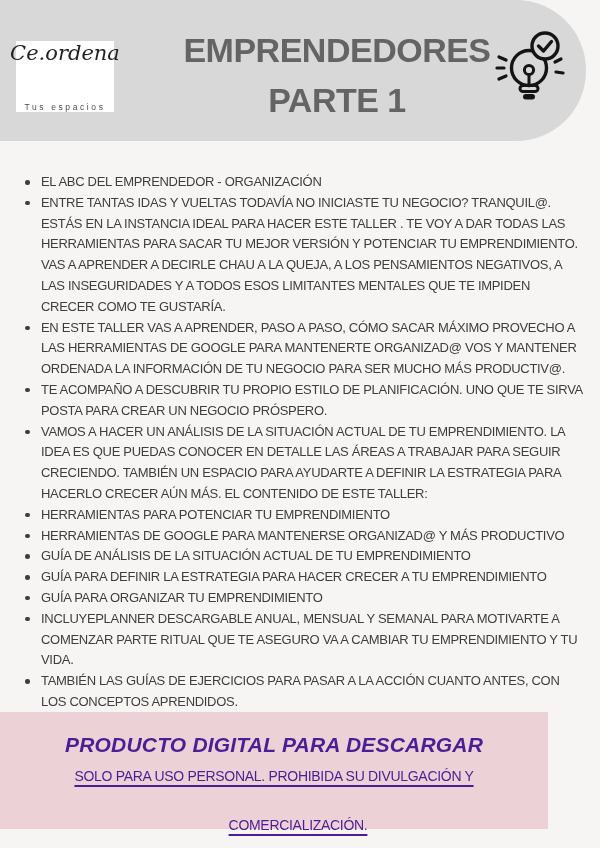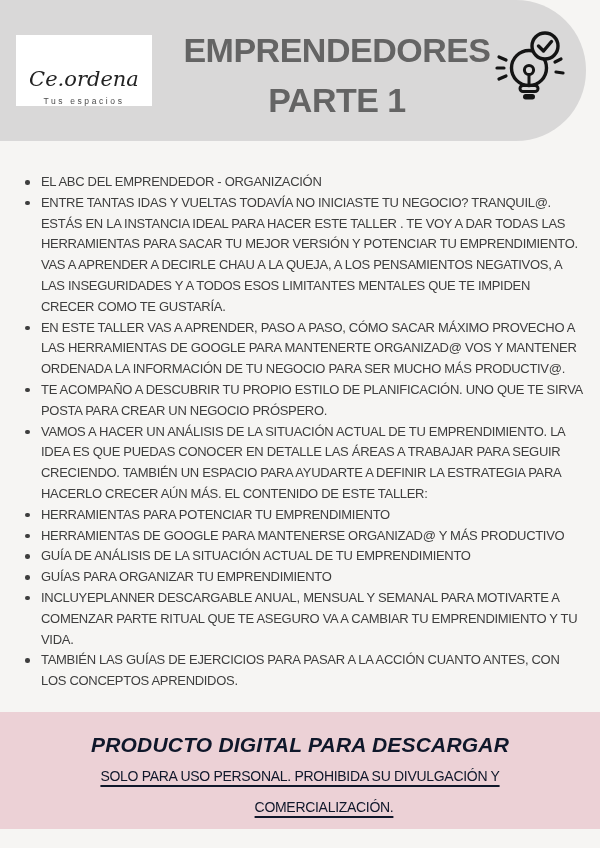--- a/index.html
+++ b/index.html
@@ -16,27 +16,27 @@
   
   .banner {
     position: absolute;
     top: 0; left: 0;
     width: 586px; height: 141px;
     background: #d9d8d8;
     border-radius: 0 70px 70px 0;
   }
   .logo-box {
     position: absolute;
-    left: 16px; top: 35px;
-    width: 136px; height: 71px;
+    left: 16px; top: 41px;
+    width: 98px; height: 71px;
     background: #ffffff;
     display: flex;
     flex-direction: column;
     align-items: center;
-    justify-content: flex-end;
+    justify-content: space-between;
   }
   .logo-script {
     font-family: "DejaVu Serif", serif;
     font-style: italic;
     font-size: 21px;
     color: #232323;
     line-height: 24px;
     white-space: nowrap;
   }
   .logo-tagline {
@@ -83,42 +83,42 @@
     left: 1px; top: 8px;
     width: 4.5px; height: 4.5px;
     border-radius: 50%;
     background: #3e3e3e;
   }
 
   
   .footer {
     position: absolute;
     top: 712px; left: 0;
-    width: 600px; height: 117px;
+    width: 548px; height: 117px;
     background: #ecd1d6;
     text-align: center;
-    color: #0f172a;
+    color: #4c1d95;
   }
   .footer-title {
     margin-top: 21px;
     font-size: 21px;
     font-weight: bold;
     font-style: italic;
     letter-spacing: 0.2px;
   }
   .footer-notice {
     margin-top: 9px;
     font-size: 14px;
     line-height: 21px;
     letter-spacing: -0.3px;
     text-decoration: underline;
     text-underline-offset: 4px;
     text-decoration-thickness: 1.5px;
   }
-  .footer-notice.second { margin-top: 10px; padding-left: 48px; }
+  .footer-notice.second { margin-top: 28px; padding-left: 48px; }
 </style>
 </head>
 <body>
 
 <div class="page">
 
   <header class="banner">
     <div class="logo-box">
       <div class="logo-script">Ce.ordena</div>
       <div class="logo-tagline">Tus espacios</div>
@@ -162,22 +162,23 @@
 
         <li><span class="dot"></span><span>VAMOS A HACER UN ANÁLISIS DE LA SITUACIÓN ACTUAL DE TU EMPRENDIMIENTO. LA IDEA ES QUE PUEDAS CONOCER EN DETALLE LAS ÁREAS A TRABAJAR PARA SEGUIR CRECIENDO. TAMBIÉN UN ESPACIO PARA AYUDARTE A DEFINIR LA ESTRATEGIA PARA HACERLO CRECER AÚN MÁS. EL CONTENIDO DE ESTE TALLER:</span></li>
 
         <li><span class="dot"></span><span>HERRAMIENTAS PARA POTENCIAR TU EMPRENDIMIENTO</span></li>
 
 
         <li><span class="dot"></span><span>HERRAMIENTAS DE GOOGLE PARA MANTENERSE ORGANIZAD@ Y MÁS PRODUCTIVO</span></li>
 
         <li><span class="dot"></span><span>GUÍA DE ANÁLISIS DE LA SITUACIÓN ACTUAL DE TU EMPRENDIMIENTO</span></li>
 
+        <li><span class="dot"></span><span>GUÍA PARA DEFINIR LA ESTRATEGIA PARA HACER CRECER A TU EMPRENDIMIENTO</span></li>
 
-        <li><span class="dot"></span><span>GUÍAS PARA ORGANIZAR TU EMPRENDIMIENTO</span></li>
+        <li><span class="dot"></span><span>GUÍA PARA ORGANIZAR TU EMPRENDIMIENTO</span></li>
 
         <li><span class="dot"></span><span>INCLUYEPLANNER DESCARGABLE ANUAL, MENSUAL Y SEMANAL PARA MOTIVARTE A COMENZAR PARTE RITUAL QUE TE ASEGURO VA A CAMBIAR TU EMPRENDIMIENTO Y TU VIDA.</span></li>
 
         <li><span class="dot"></span><span>TAMBIÉN LAS GUÍAS DE EJERCICIOS PARA PASAR A LA ACCIÓN CUANTO ANTES, CON LOS CONCEPTOS APRENDIDOS.</span></li>
       </ul>
   </main>
 
   <footer class="footer">
     <div class="footer-title">PRODUCTO DIGITAL PARA DESCARGAR</div>
     <div class="footer-notice">SOLO PARA USO PERSONAL. PROHIBIDA SU DIVULGACIÓN Y</div>

